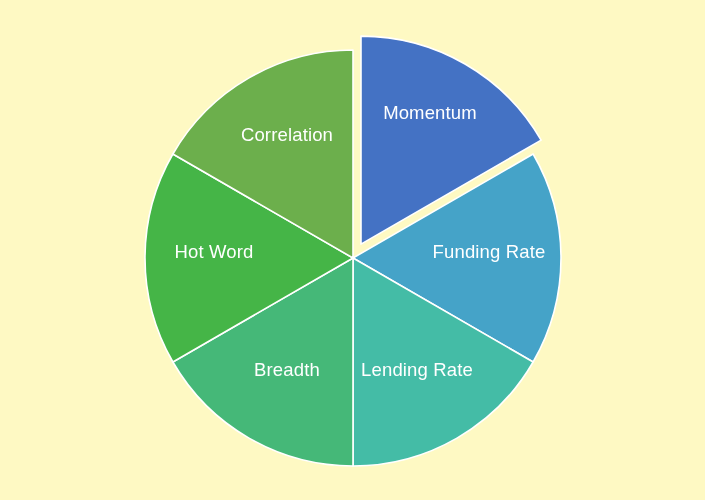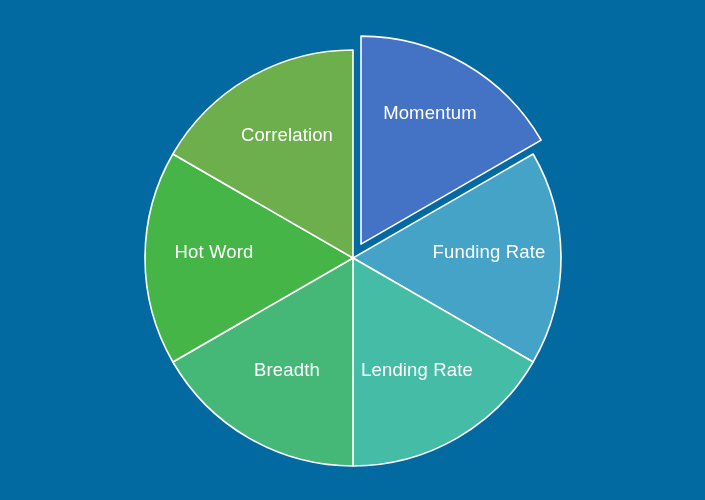--- a/index.html
+++ b/index.html
@@ -11,21 +11,21 @@
   body {
     width: 705px;
     height: 500px;
     overflow: hidden;
     font-family: "Liberation Sans", sans-serif;
   }
   #chart-root {
     position: relative;
     width: 705px;
     height: 500px;
-    background: #0369a1;
+    background: #fef9c3;
   }
   #pie-svg {
     position: absolute;
     left: 0;
     top: 0;
     width: 705px;
     height: 500px;
     display: block;
   }
   .slice-path {

